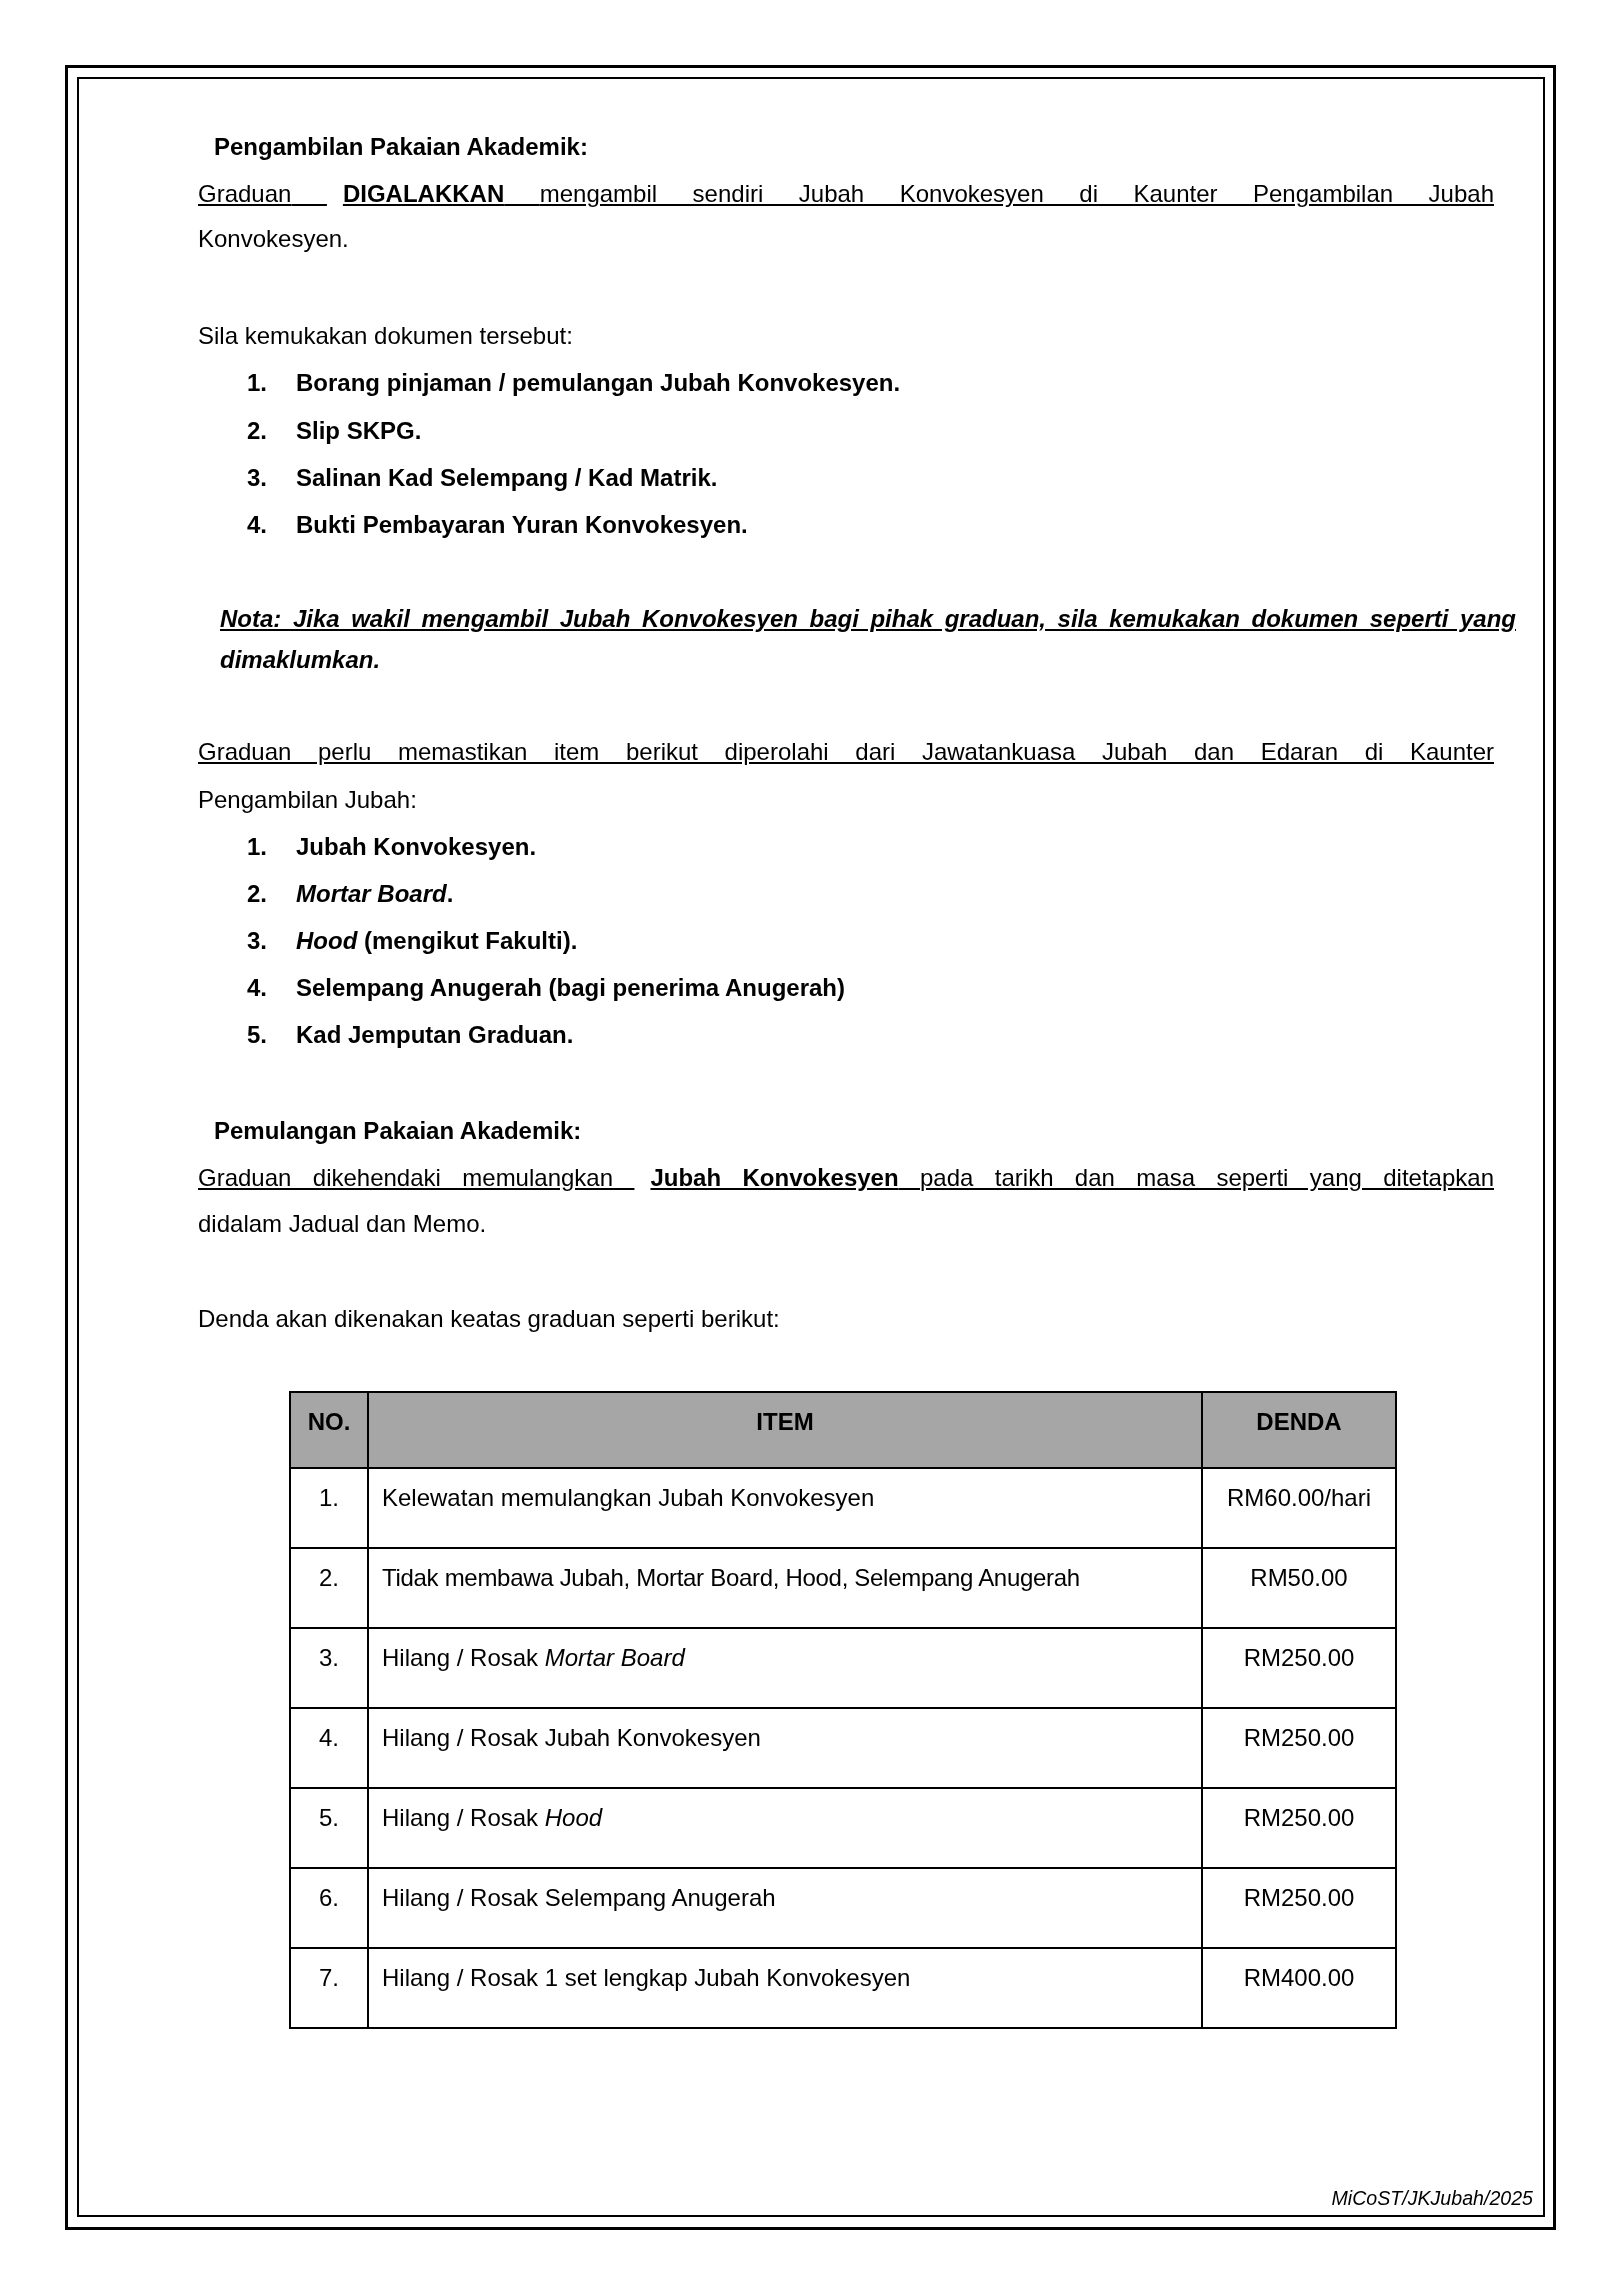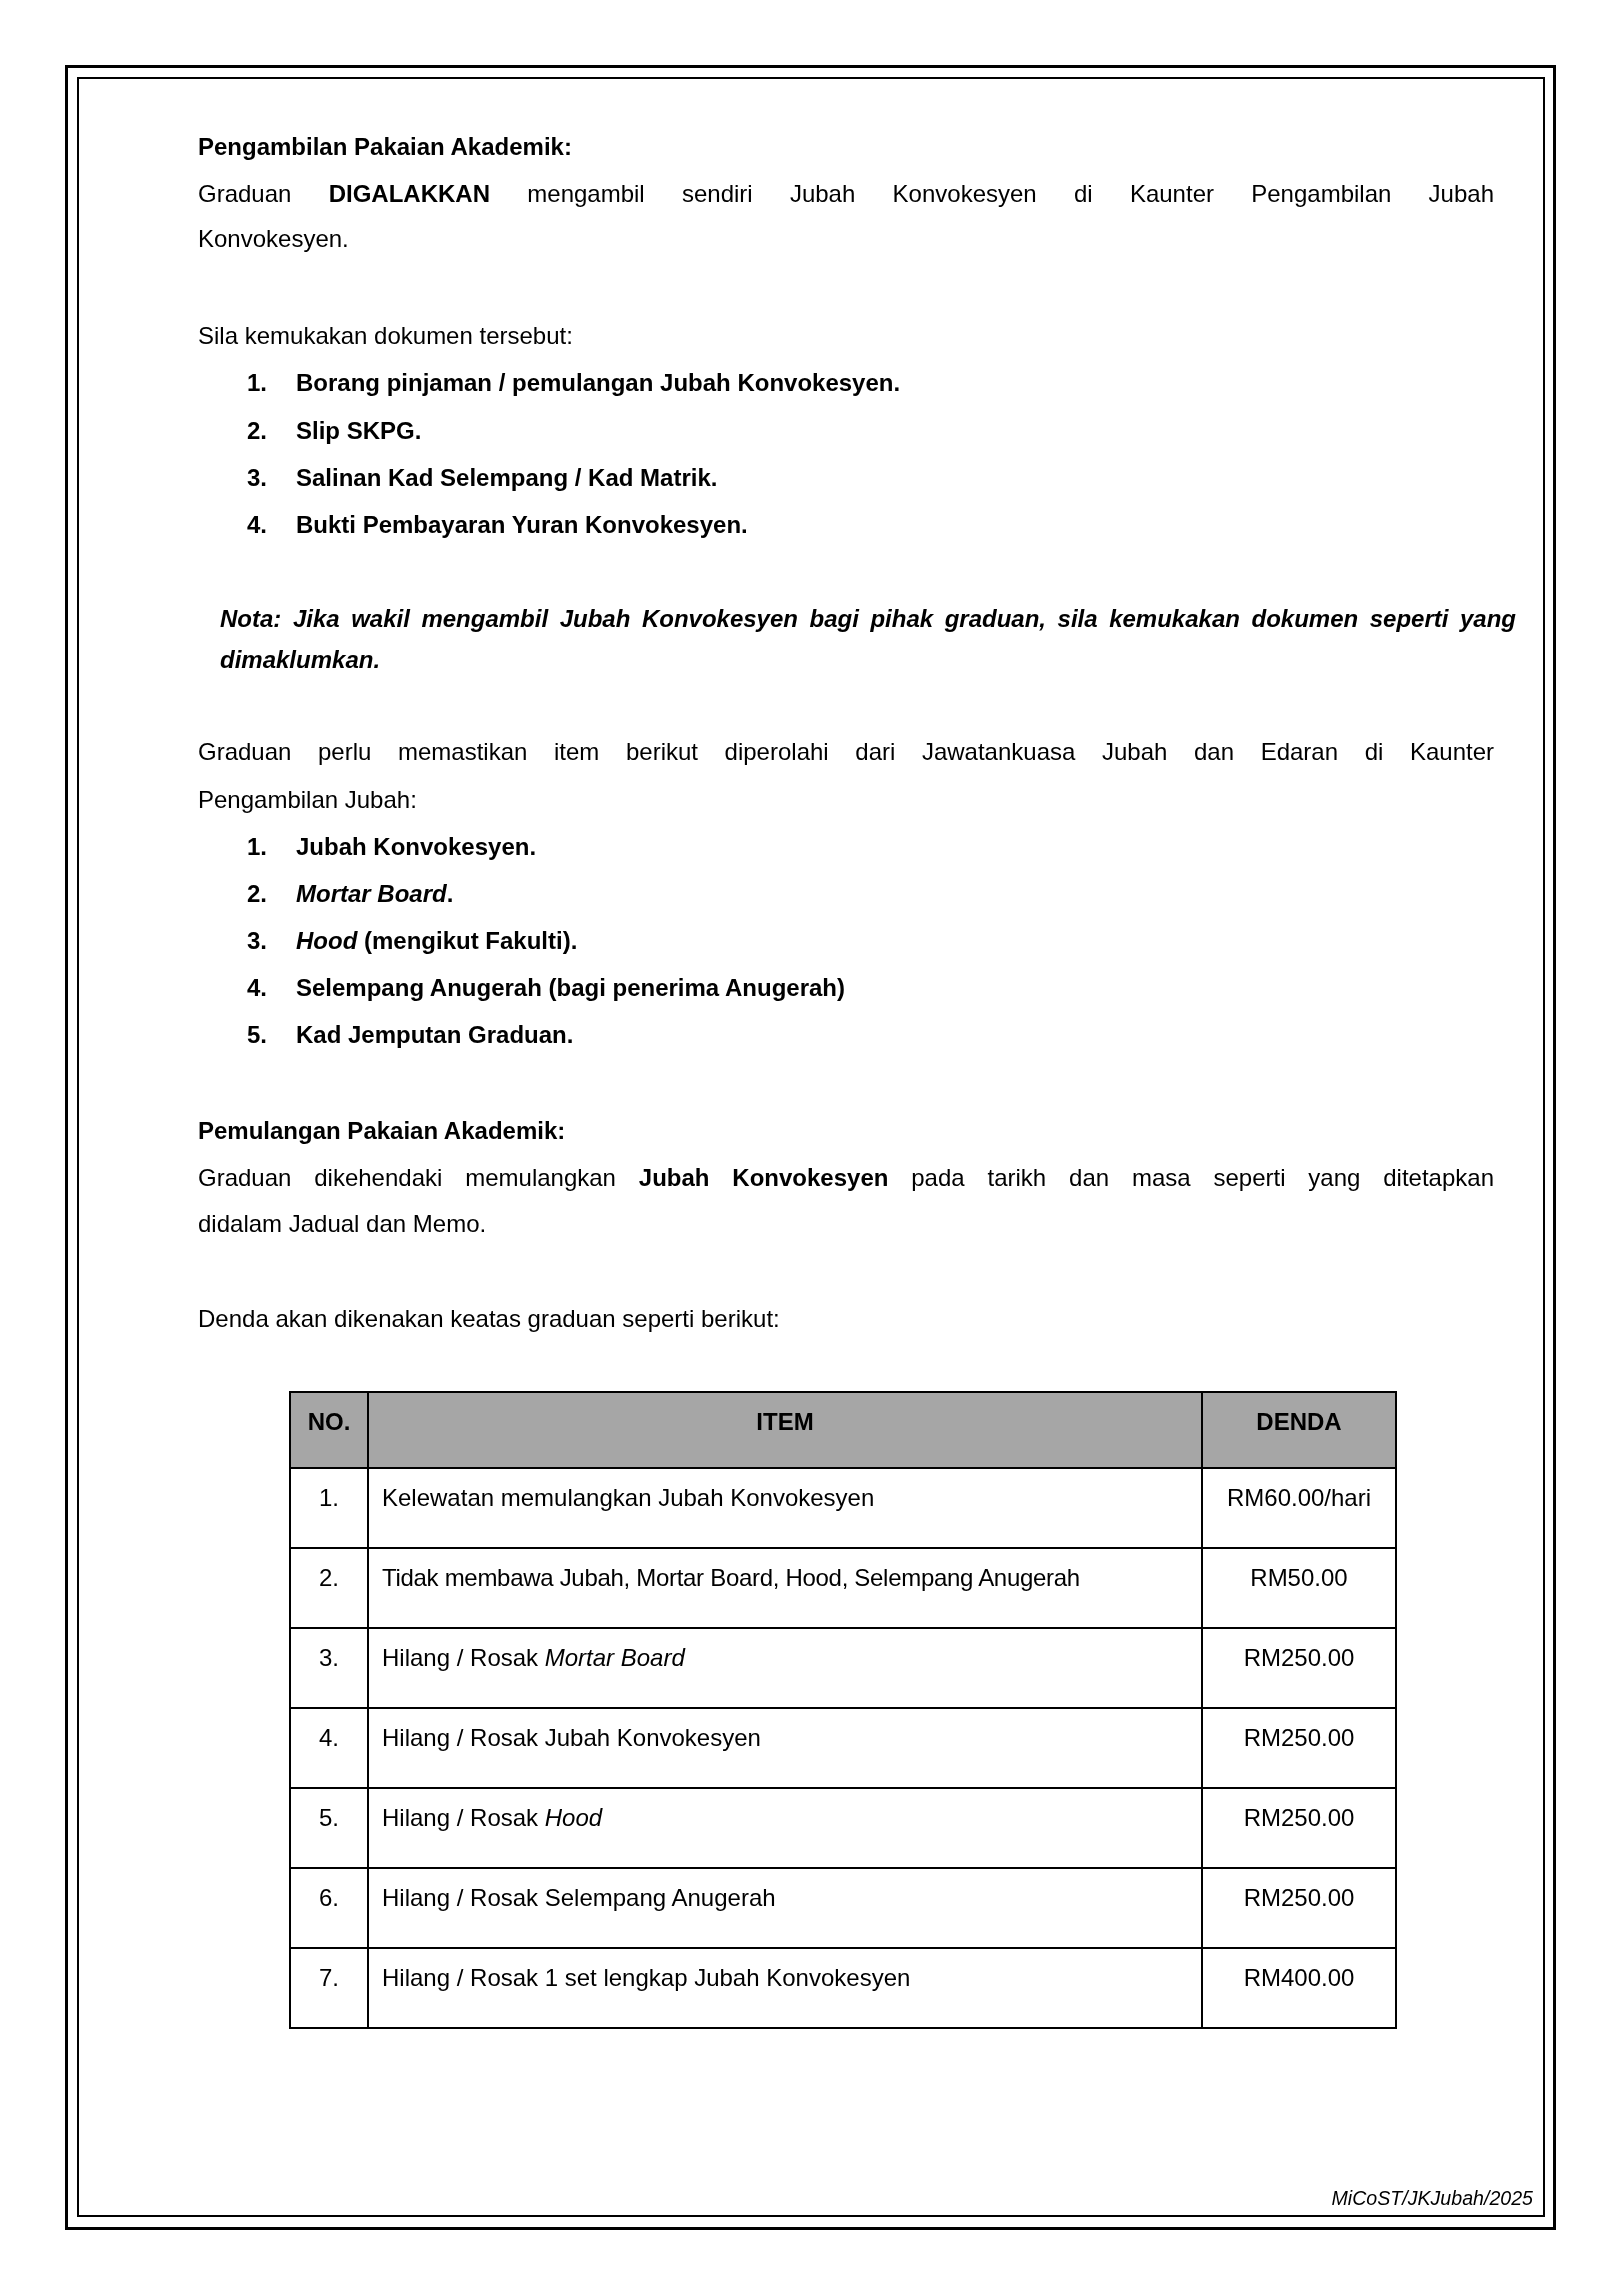--- a/index.html
+++ b/index.html
@@ -4,22 +4,22 @@
 <style>
   html, body { margin:0; padding:0; background:#ffffff; }
   body { width:1622px; height:2295px; position:relative; overflow:hidden;
          font-family:"Liberation Sans", sans-serif; color:#000; }
   .outer { position:absolute; left:65px; top:65px; width:1491px; height:2165px;
            box-sizing:border-box; border:3.9px solid #000; }
   .inner { position:absolute; left:77px; top:77px; width:1468px; height:2140px;
            box-sizing:border-box; border:2px solid #000; }
   .line { position:absolute; left:198px; width:1296px; font-size:24px; line-height:29px;
           white-space:nowrap; }
-  .justify { text-align:justify; text-align-last:justify; }
-  .b { font-weight:bold; }
+  .justify { text-align:justify; text-align-last:justify;text-decoration:underline; }
+  .b { font-weight:bold;margin-left:16px; }
   .i { font-style:italic;margin-top:19px; }
   .note { font-size:24px; font-weight:bold; font-style:italic;margin-left:22px; }
   .li { position:absolute; font-size:24px; line-height:29px; font-weight:bold; white-space:nowrap; }
   .li .num { position:absolute; left:247px; }
   .li .txt { position:absolute; left:296px; }
   table.fines { position:absolute; left:289px; top:1391px; width:1106px;
                 border-collapse:collapse; font-size:24px; table-layout:fixed; }
   table.fines th, table.fines td { border:2px solid #000; height:76px; vertical-align:top;
                 padding:14.4px 13px 0 13px; box-sizing:border-box; line-height:29px; white-space:nowrap; }
   table.fines th { background:#a6a6a6; font-weight:bold; text-align:center; }

